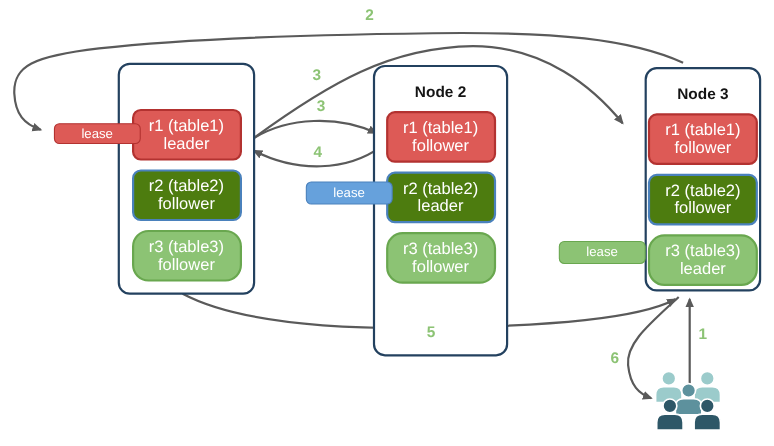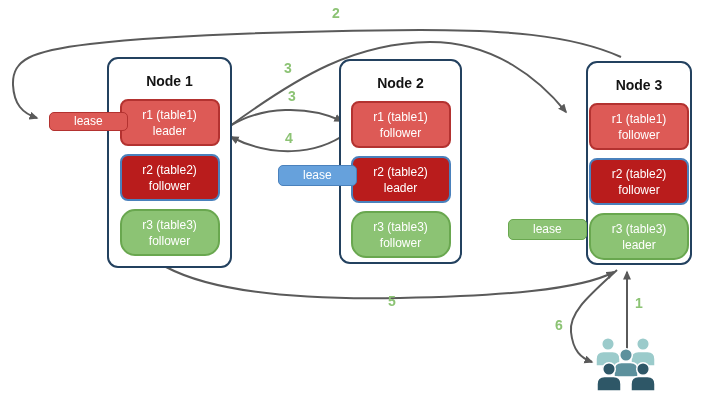--- a/index.html
+++ b/index.html
@@ -12,26 +12,26 @@
     border:2px solid #23415f; border-radius:11px;
     box-sizing:border-box;
   }
   .node-title {
     text-align:center; font-weight:bold; font-size:14px; color:#141414;
     padding-top:14px;
   }
   .replica {
     position:absolute; left:50%; transform:translateX(-50%);
     width:100px; height:47px; border-radius:8px; box-sizing:border-box;
-    border:2px solid; color:#ffffff; font-size:12px; line-height:16px;
+    border:2px solid; color:#ffffff; font-size:15px; line-height:16px;
     display:flex; flex-direction:column; align-items:center; justify-content:center;
     text-align:center;
   }
   .replica.red   { background:#dd5a56; border-color:#b33230; }
-  .replica.blue  { background:#b91c1c; border-color:#4a81bc; }
+  .replica.blue  { background:#4d7c0f; border-color:#4a81bc; }
   .replica.green { background:#8cc374; border-color:#69a74f; }
   .replica-top-1 { top:40px; }
   .replica-top-2 { top:95px; }
   .replica-top-3 { top:150px;border-radius:15px; }
   .lease {
     position:absolute; box-sizing:border-box; border-radius:5px;
     border:1.5px solid; color:#ffffff; font-size:12px; line-height:17px;
     padding:0 24px; height:21px; display:flex; align-items:center; justify-content:center;
   }
   .lease.red   { background:#dd5a56; border-color:#b33230; height:19px; }
@@ -60,36 +60,35 @@
     <path class="arrow" d="M 621 57 C 570 34 500 30 420 30 C 300 31 170 35 90 44 C 30 51 12 60 13 85 C 14 104 22 113 37 118" marker-end="url(#ah)"></path>
     <path class="arrow" d="M 230 126 C 300 75 355 43 430 42 C 495 42 540 80 566 112" marker-end="url(#ah)"></path>
     <path class="arrow" d="M 230 126 C 262 106 308 105 342 121" marker-end="url(#ah)"></path>
     <path class="arrow" d="M 347 133 C 315 156 270 157 231 137" marker-end="url(#ah)"></path>
     <path class="arrow" d="M 166 267 C 215 293 300 300 400 298 C 500 296 580 290 614 272" marker-end="url(#ah)"></path>
     <path class="arrow" d="M 627 356 L 627 272" marker-end="url(#ah)"></path>
     <path class="arrow" d="M 617 270 C 590 295 569 312 571 332 C 573 351 581 358 592 362" marker-end="url(#ah)"></path>
   </svg>
 
   <div class="node" style="left:107px; top:57px; width:125px; height:211px;">
-    <div class="node-title">Node 1</div>
     <div class="replica red replica-top-1">
       <span>r1 (table1)</span>
       <span>leader</span>
     </div>
     <div class="replica blue replica-top-2">
       <span>r2 (table2)</span>
       <span>follower</span>
     </div>
     <div class="replica green replica-top-3">
       <span>r3 (table3)</span>
       <span>follower</span>
     </div>
   </div>
 
-  <div class="node" style="left:339px; top:59px; width:123px; height:205px;">
+  <div class="node" style="left:339px; top:59px; width:123px; height:265px;">
     <div class="node-title">Node 2</div>
     <div class="replica red replica-top-1">
       <span>r1 (table1)</span>
       <span>follower</span>
     </div>
     <div class="replica blue replica-top-2">
       <span>r2 (table2)</span>
       <span>leader</span>
     </div>
     <div class="replica green replica-top-3">

